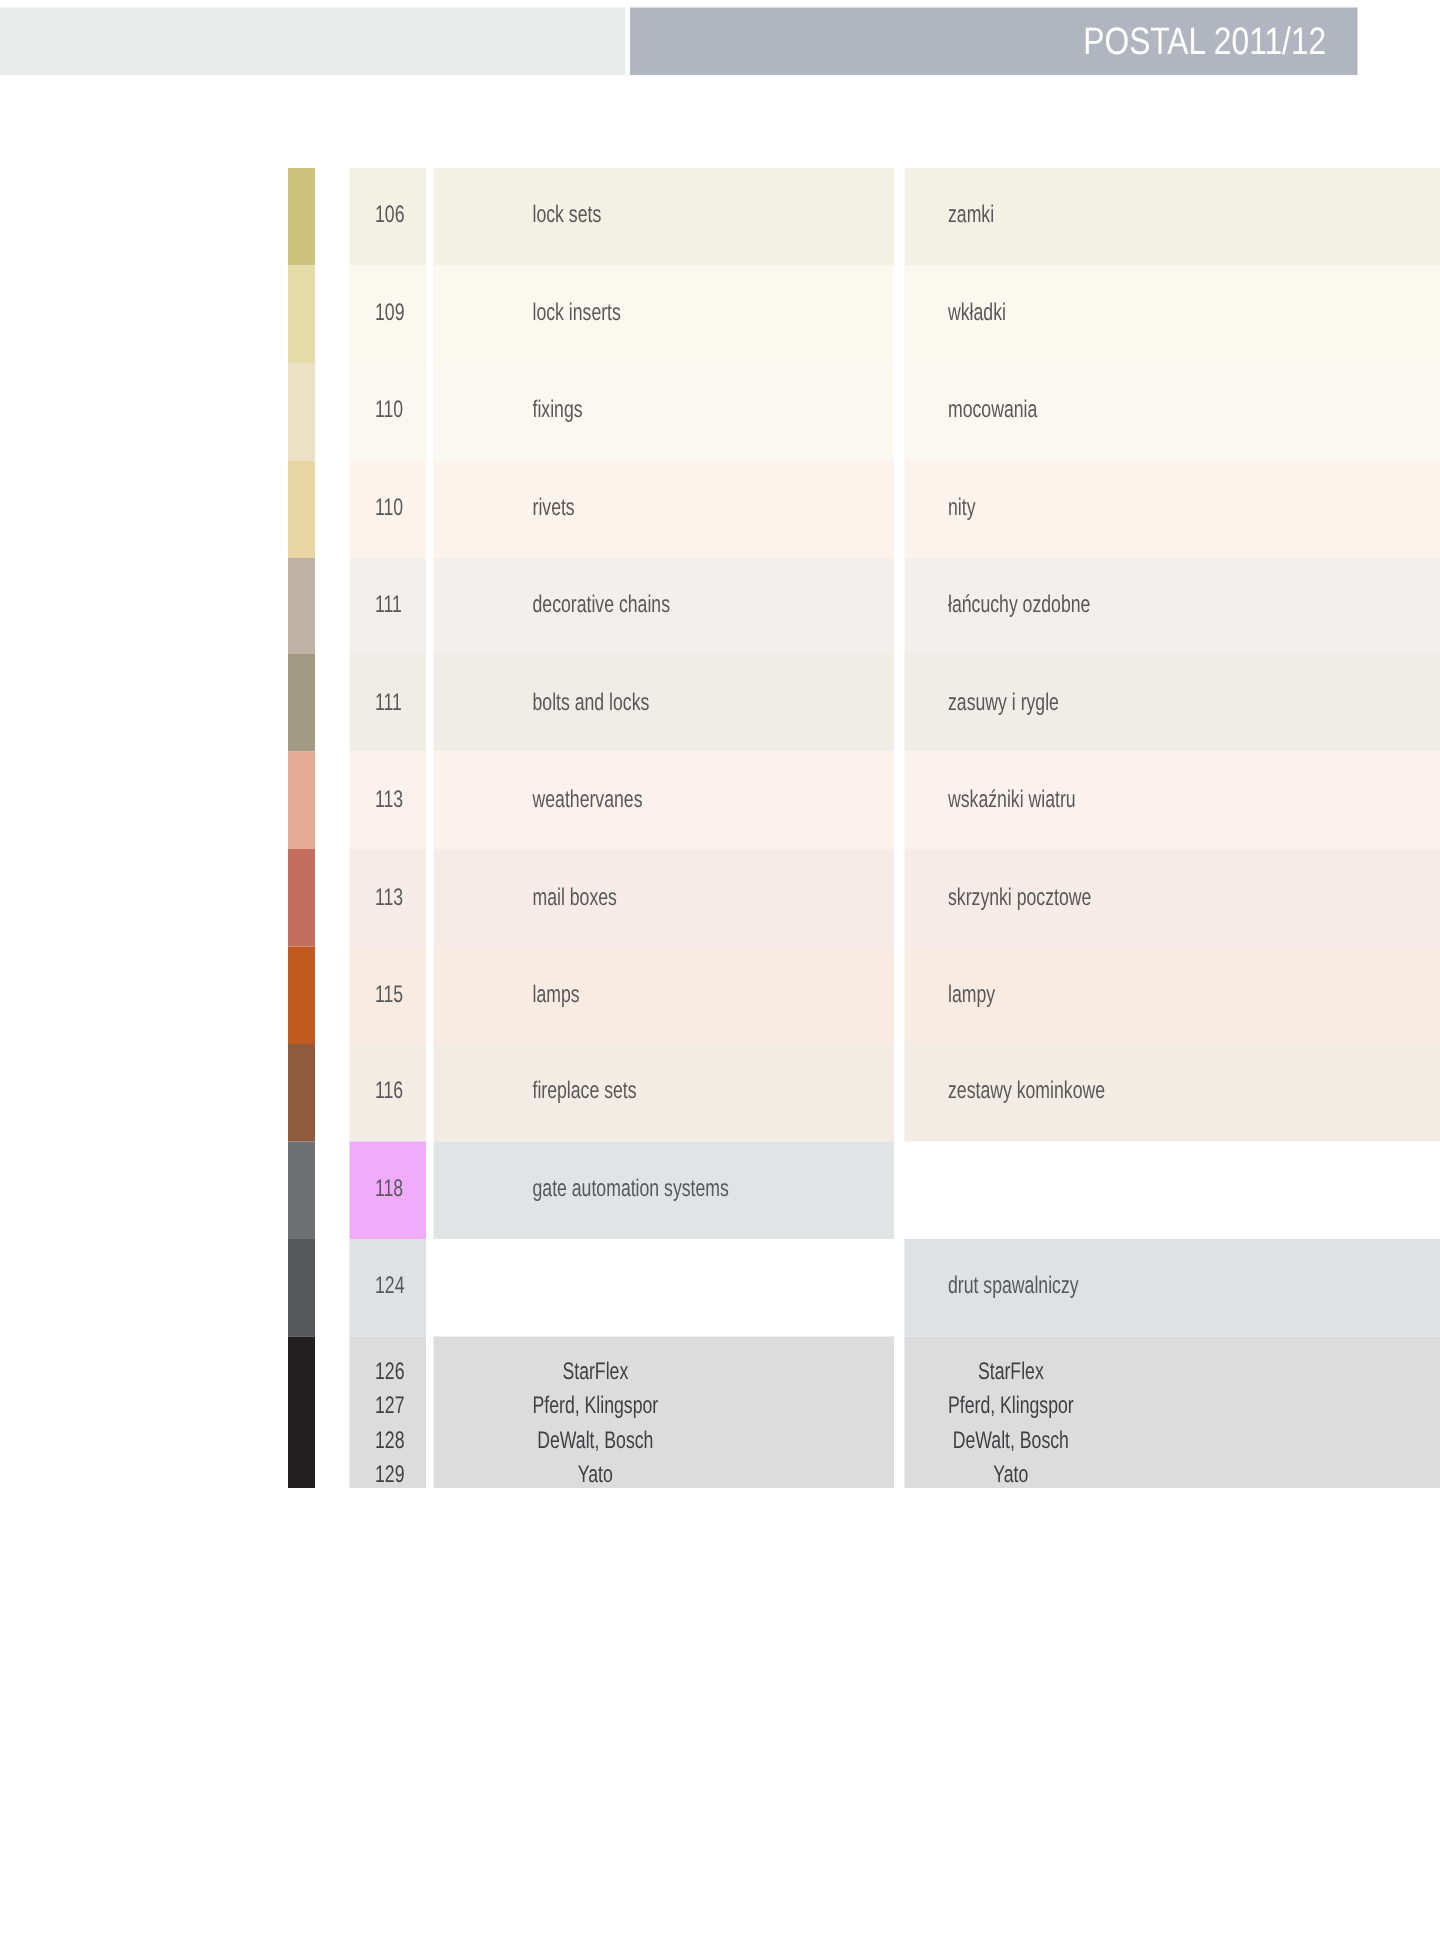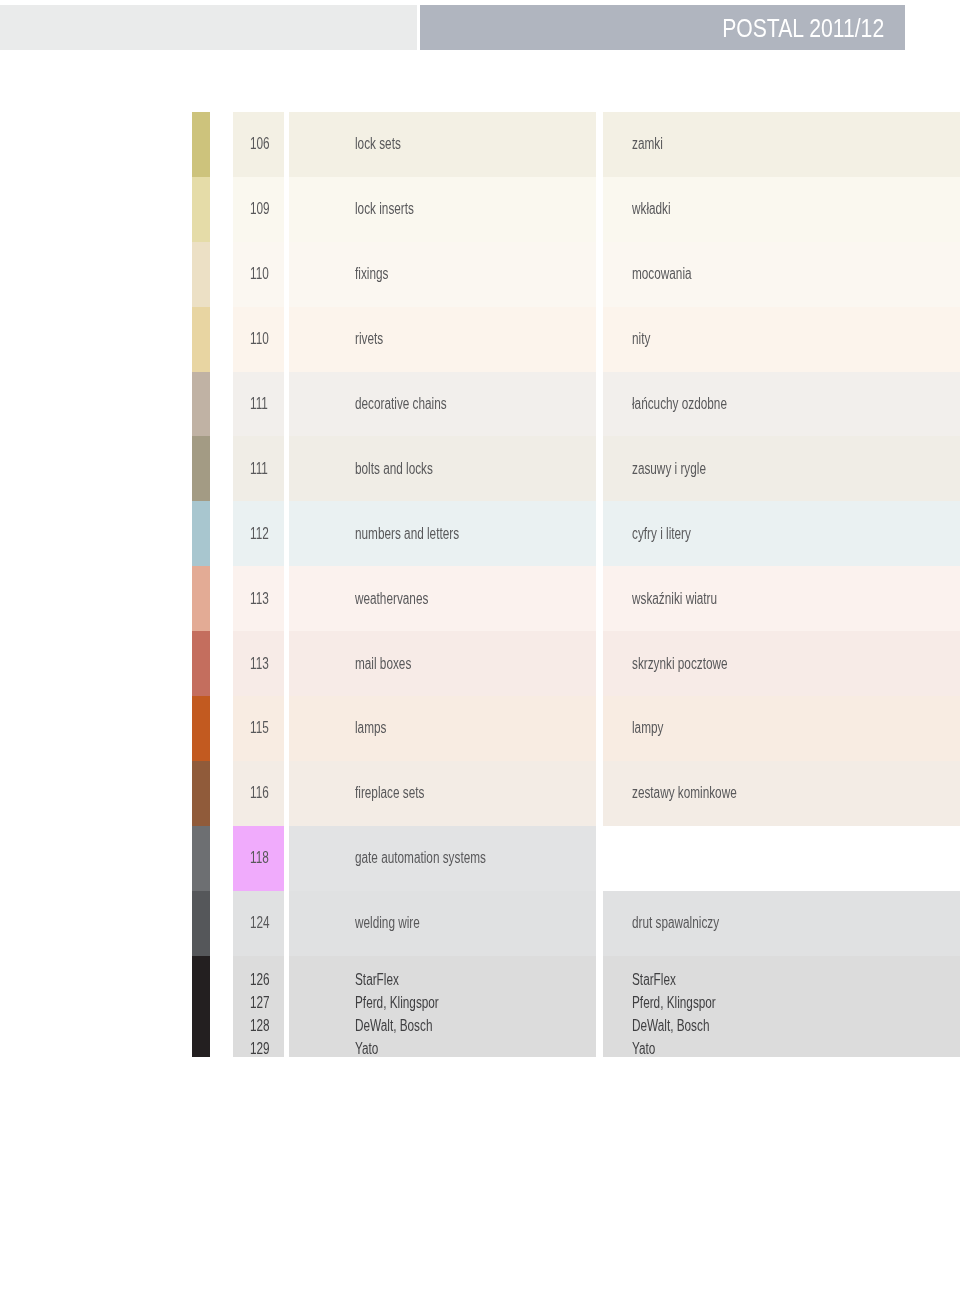--- a/index.html
+++ b/index.html
@@ -7,21 +7,21 @@
   body{width:960px;height:1291px;background:#fff;font-family:"Liberation Sans",sans-serif;overflow:hidden;}
   .page{position:relative;width:960px;height:1048px;}
 
   
   .hdr-band{position:absolute;left:0;top:5px;width:417px;height:45px;background:#eaebeb;}
   .hdr-block{position:absolute;left:420px;top:5px;width:485px;height:45px;background:#b0b5bf;}
   .hdr-title{position:absolute;right:76px;top:14px;color:#ffffff;font-size:25.5px;line-height:28px;
              transform:scaleX(0.83);transform-origin:100% 50%;white-space:nowrap;}
 
   
-  .tbl{position:absolute;left:0;top:112px;width:960px;}
+  .tbl{position:absolute;left:0;top:112px;width:960px;text-align:center;}
   .row{position:relative;width:960px;height:64.9px;}
   .stripe{position:absolute;left:192px;top:0;width:18px;height:100%;}
   .cell{position:absolute;top:0;height:100%;}
   .c-num{left:233px;width:51px;}
   .c-en{left:288.7px;width:307.5px;}
   .c-pl{left:603.4px;width:356.6px;}
   .txt{position:absolute;left:0;top:50%;transform:translate(0,-50%) scaleX(0.736);transform-origin:0 50%;
        font-size:16px;color:#58585a;white-space:nowrap;}
   .c-num .txt{left:17px;}
   .c-en  .txt{left:66px;}
@@ -112,32 +112,20 @@
           <span class="txt">111</span>
         </div>
   <div class="cell c-en" style="background:#f0ede6">
           <span class="txt">bolts and locks</span>
         </div>
   <div class="cell c-pl" style="background:#f0ede6">
           <span class="txt">zasuwy i rygle</span>
         </div>
       </div>
       <div class="row">
-        <div class="stripe" style="background:#a8c6cf"></div>
-  <div class="cell c-num" style="background:#eaf1f2">
-          <span class="txt">112</span>
-        </div>
-  <div class="cell c-en" style="background:#eaf1f2">
-          <span class="txt">numbers and letters</span>
-        </div>
-  <div class="cell c-pl" style="background:#eaf1f2">
-          <span class="txt">cyfry i litery</span>
-        </div>
-      </div>
-      <div class="row">
         <div class="stripe" style="background:#e3ab95"></div>
   <div class="cell c-num" style="background:#fbf2ee">
           <span class="txt">113</span>
         </div>
   <div class="cell c-en" style="background:#fbf2ee">
           <span class="txt">weathervanes</span>
         </div>
   <div class="cell c-pl" style="background:#fbf2ee">
           <span class="txt">wskaźniki wiatru</span>
         </div>
@@ -184,23 +172,20 @@
           <span class="txt">118</span>
         </div>
   <div class="cell c-en" style="background:#e2e3e4">
           <span class="txt">gate automation systems</span>
         </div>
       </div>
       <div class="row">
         <div class="stripe" style="background:#55575a"></div>
   <div class="cell c-num" style="background:#e0e1e2">
           <span class="txt">124</span>
-        </div>
-  <div class="cell c-en" style="background:#e0e1e2">
-          <span class="txt">welding wire</span>
         </div>
   <div class="cell c-pl" style="background:#e0e1e2">
           <span class="txt">drut spawalniczy</span>
         </div>
       </div>
       <div class="grp">
         <div class="stripe"></div>
         <div class="cell c-num">
           <div class="lines">
             <div class="ln">126</div>

